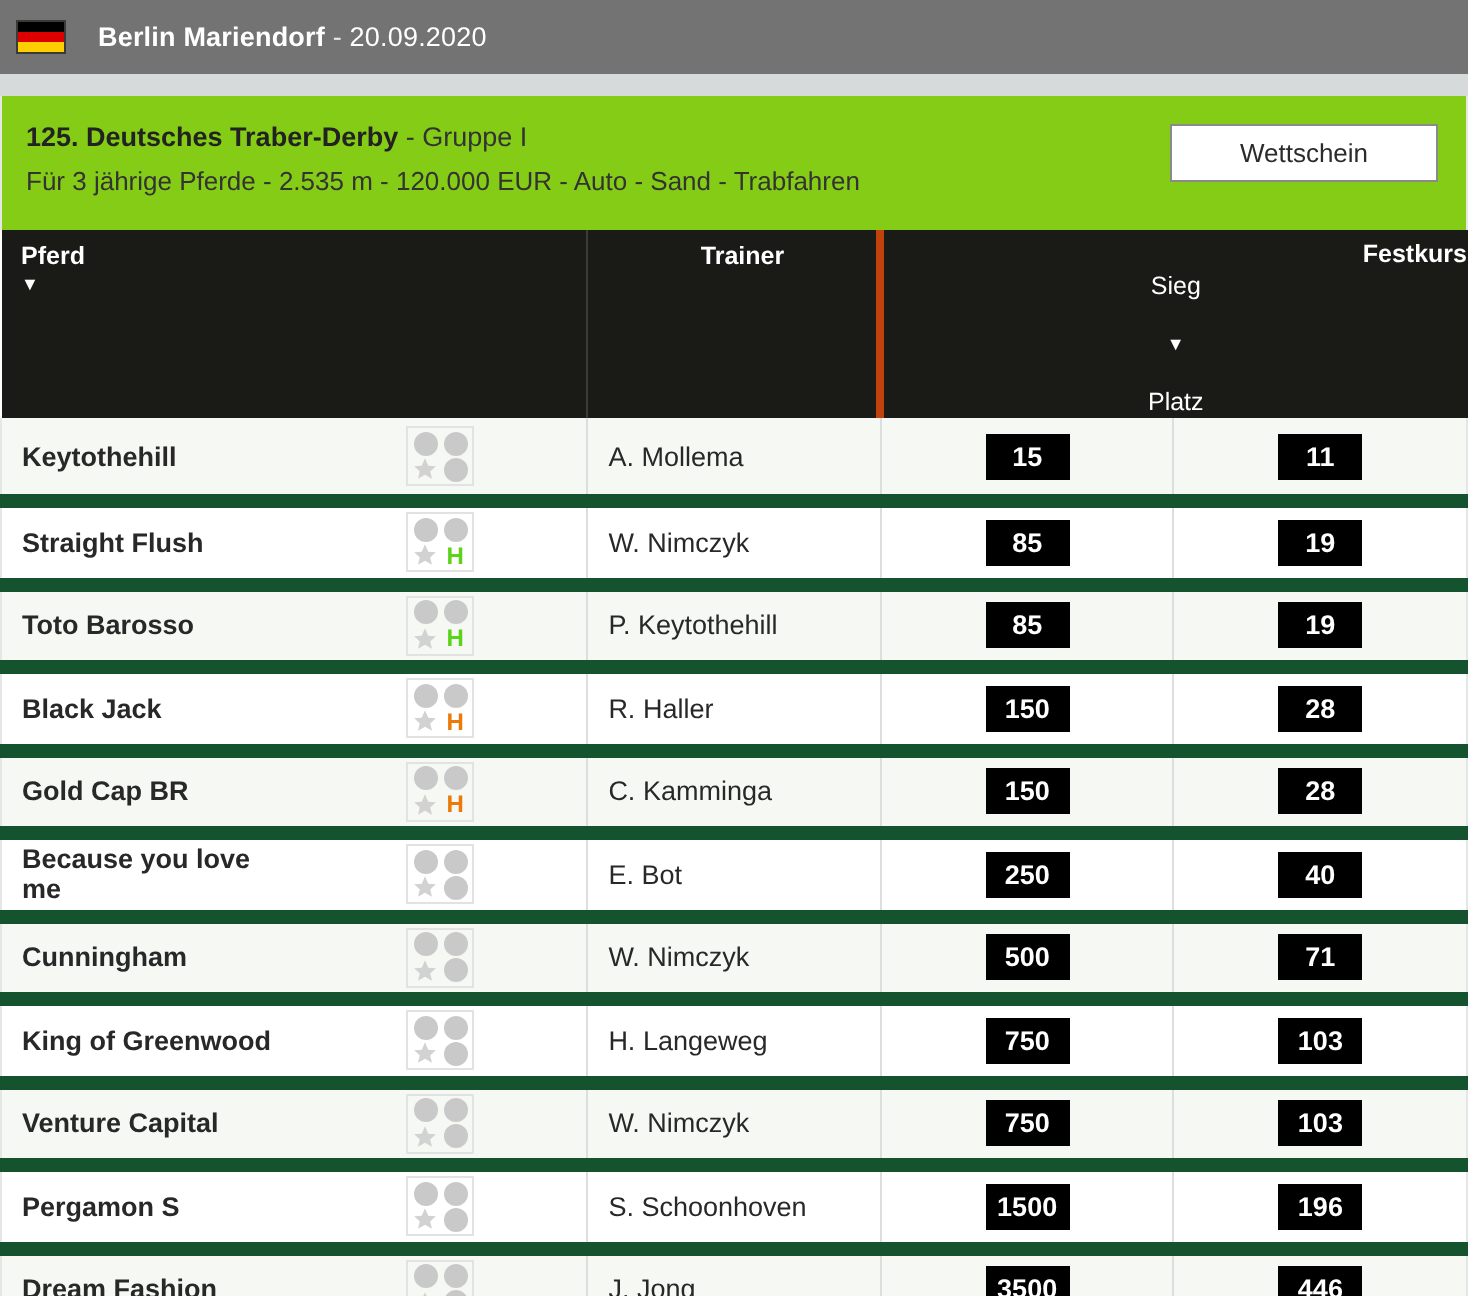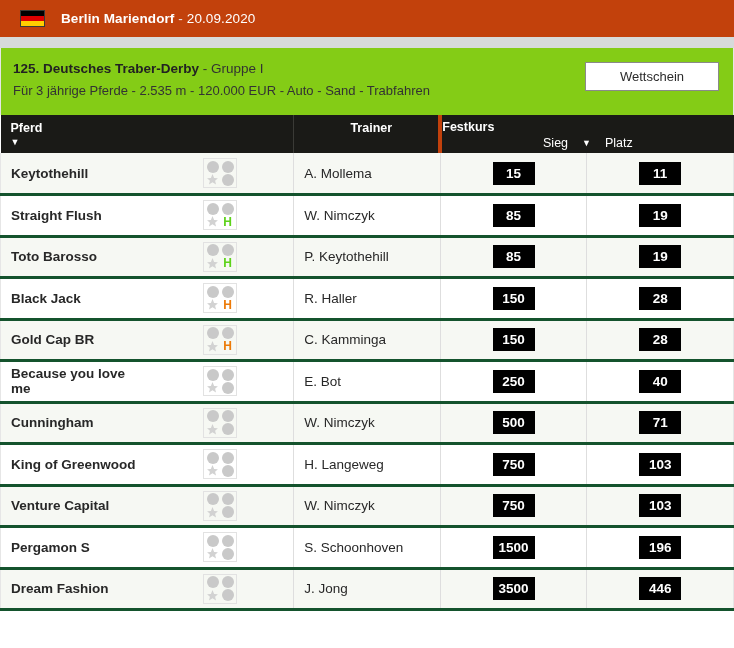--- a/index.html
+++ b/index.html
@@ -6,24 +6,24 @@
   html, body {
     width: 734px; height: 648px;
     background: #ffffff;
     font-family: "Liberation Sans", sans-serif;
     overflow: hidden;
   }
 
   
   .topbar {
     height: 37px;
-    background: #c2410c;
+    background: #737373;
     display: flex;
     align-items: center;
-    padding-left: 20px;
+    padding-left: 8px;
   }
   .flag {
     width: 25px; height: 17px;
     display: flex; flex-direction: column;
     border: 1px solid #3a3a36;
     flex: 0 0 auto;
   }
   .flag i { display: block; flex: 1 1 33.33%; }
   .flag .b { background: #000000; }
   .flag .r { background: #dd0000; }
@@ -97,46 +97,47 @@
   .th-pferd {
     text-align: left;
     padding: 6px 0 0 10px !important;
     border-right: 1px solid #3a3a36;
   }
   .th-trainer {
     text-align: center;
     padding: 6px 0 0 10px !important;
     border-right: 4px solid #c2410c;
   }
-  .th-fest { text-align: left; padding-top: 5px !important; margin-left: 25px; }
+  .th-fest { text-align: right; padding-top: 5px !important; margin-left: 25px; }
   .sort-caret {
     display: block;
     font-size: 9px;
     line-height: 11px;
     margin-top: 2px;
     color: #ffffff;
   }
   .fest-label { display: block; line-height: 15px; }
   .fest-sub {
     display: flex;
     align-items: center;
     justify-content: center;
     gap: 14px;
     font-weight: normal;
     font-size: 12.5px;
     line-height: 15px;
     margin-top: 1px;
+    flex-direction: column;
   }
   .fest-sub .caret { font-size: 9px; }
 
   tbody td {
     height: 41.5px;
     font-size: 13.5px;
     color: #282828;
-    border-bottom: 3px solid #14532d;
+    border-bottom: 7px solid #14532d;
     padding: 0;
     vertical-align: middle;
     margin-left: 12px;
   }
   tbody tr:nth-child(odd) td { background: #f6f8f3; }
   tbody tr:nth-child(even) td { background: #ffffff; }
 
   .c-horse {
     font-weight: bold;
     padding-left: 10px;

